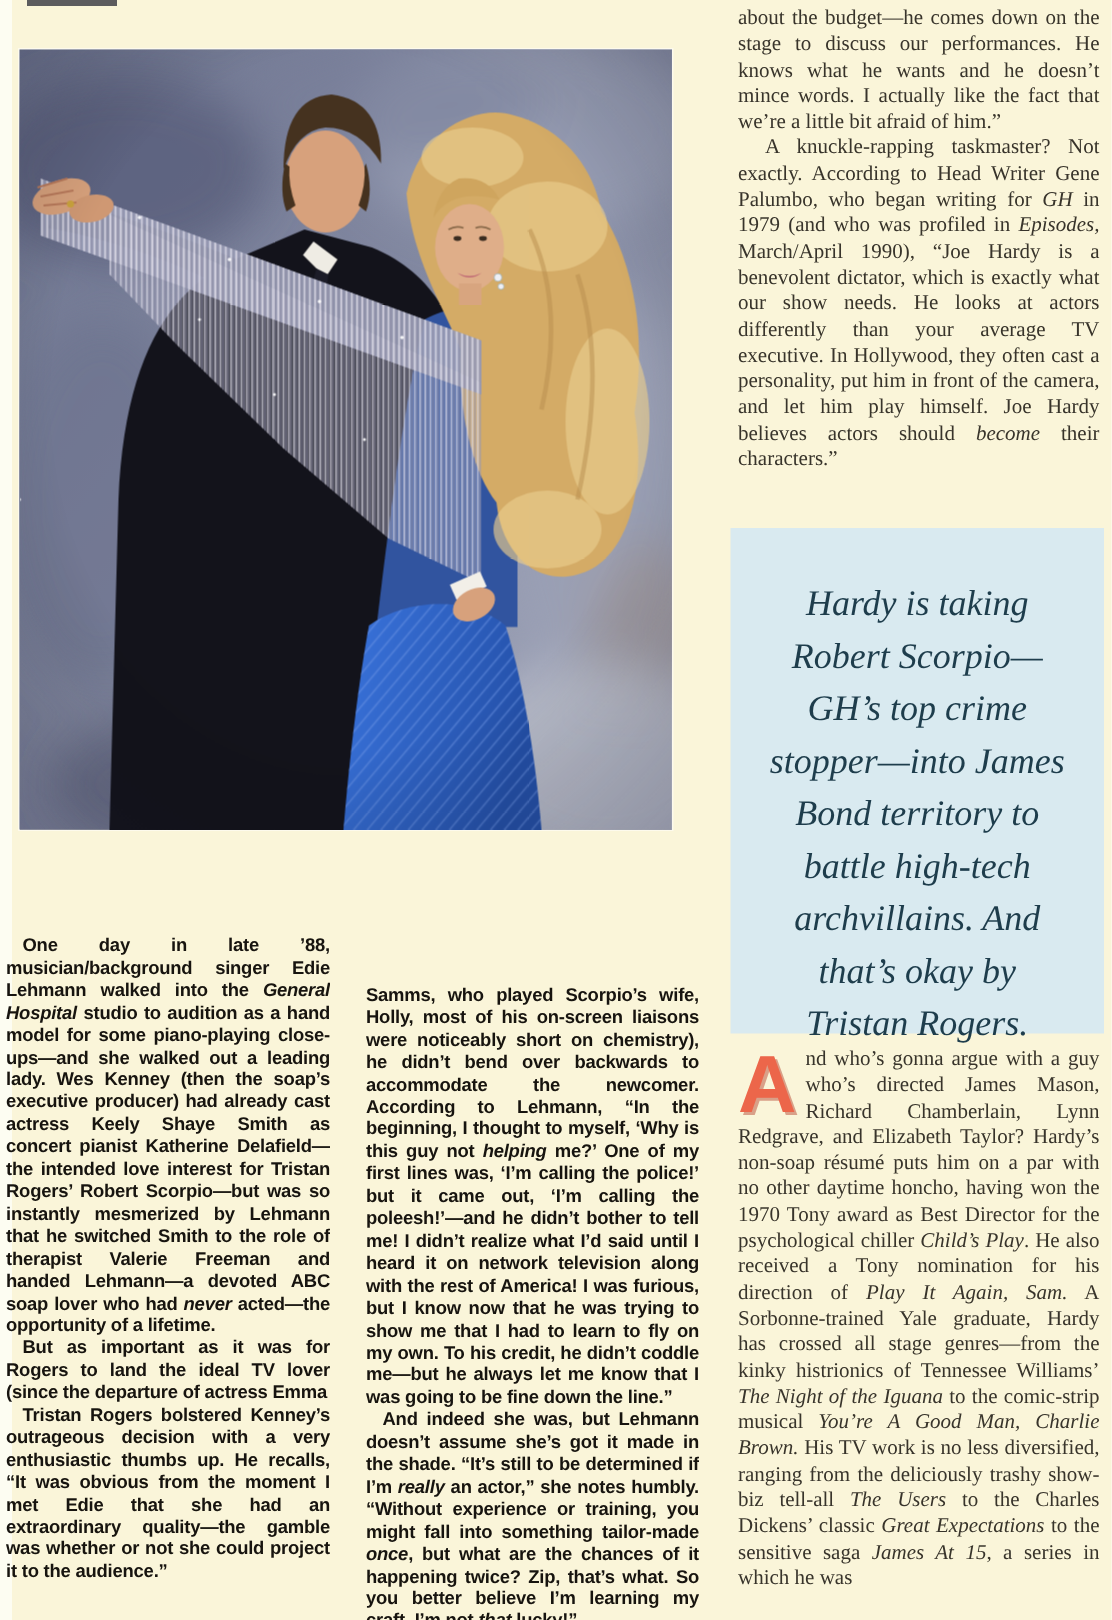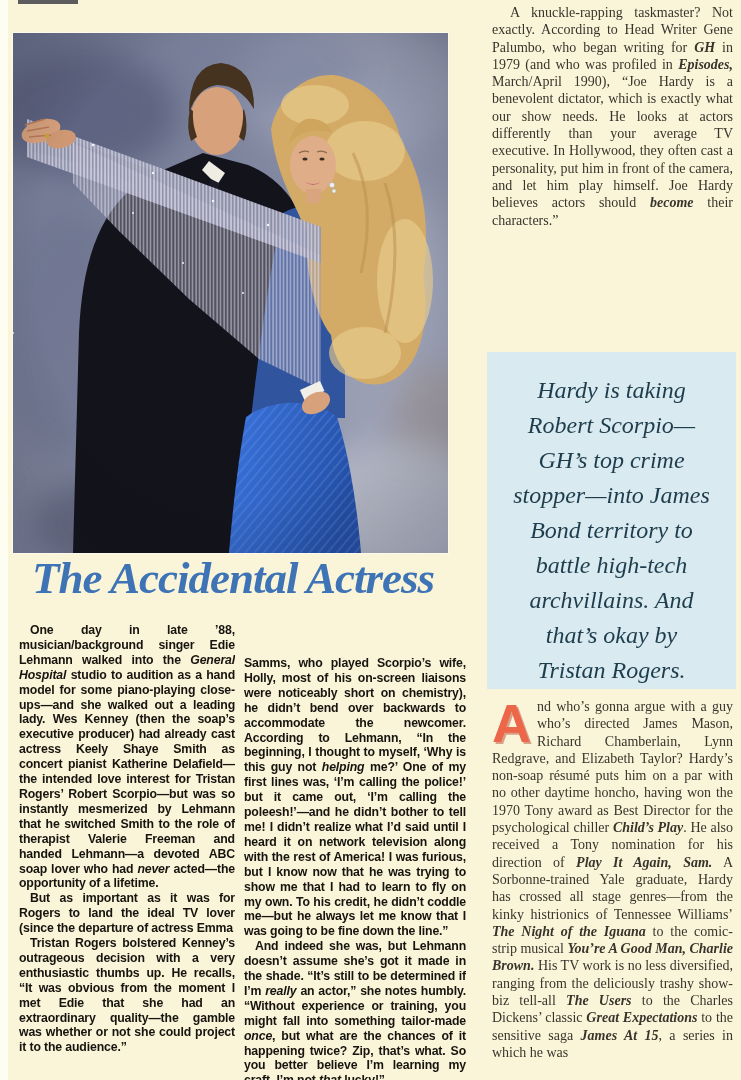--- a/index.html
+++ b/index.html
@@ -16,31 +16,31 @@
          box-shadow:0 0 0 1px rgba(255,255,255,.5);}
   .photo svg{display:block;}
   .headline{position:absolute;left:13px;top:554px;width:440px;text-align:center;margin:0;
             font-family:"Liberation Serif",serif;font-style:italic;font-weight:bold;
             font-size:45px;line-height:1.1;letter-spacing:-1px;color:var(--title_blue);}
   .col{position:absolute;overflow:hidden;text-align:justify;}
   .col p{margin:0;}
   .col p.indent{text-indent:11px;}
   .bold-col{font-family:"Liberation Sans",sans-serif;font-weight:bold;
             font-size:12.3px;line-height:14.9px;letter-spacing:-0.15px;color:var(--body_black);}
-  .col-a{left:19px;top:623px;width:216px;height:433px;}
+  .col-a{left:4px;top:623px;width:216px;height:433px;}
   .col-b{left:244px;top:656px;width:222px;height:433px;}
   .serif-col{font-family:"Liberation Serif",serif;font-size:14px;line-height:17.3px;
              color:var(--serif_ink);}
   .serif-col p.indent{text-indent:18px;}
   .col-c-top{left:492px;top:4px;width:241px;height:346px;}
   .col-c-bottom{left:492px;top:698px;width:241px;height:382px;}
-  .it{font-style:italic;font-weight:bold;}
+  .it{font-style:italic;}
   .pullbox{position:absolute;left:487px;top:352px;width:249px;height:337px;
            background:var(--pull_bg);}
-  .pullquote{margin:0;padding-top:21px;text-align:center;white-space:pre-line;
+  .pullquote{margin:0;padding-top:34px;text-align:center;white-space:pre-line;
              font-family:"Liberation Serif",serif;font-style:italic;
              font-size:24px;line-height:35px;color:var(--pull_text);}
   .dropcap{float:left;font-family:"Liberation Sans",sans-serif;font-weight:bold;
            font-size:54px;line-height:46px;padding:2px 6px 0 0;color:var(--drop_cap);
            text-shadow:2px 2px 0 rgba(178,58,38,.45);}
 </style>
 </head>
 <body>
 
 <div class="page">
@@ -151,33 +151,33 @@
         <path d="M233,384 C258,366 300,364 324,384 C336,422 344,472 348,520 L216,520 C220,472 226,422 233,384 Z" fill="url(#skirtG)"></path>
         <path d="M233,384 C258,366 300,364 324,384 C336,422 344,472 348,520 L216,520 C220,472 226,422 233,384 Z" fill="url(#skirtP)" opacity="0.55"></path>
         <rect x="288" y="352" width="22" height="11" fill="#f2efe8" transform="rotate(-24 299 357)"></rect>
         <ellipse cx="303" cy="370" rx="15" ry="10" fill="#d7a17c" transform="rotate(-28 303 370)"></ellipse>
       </g>
 
       <rect x="0" y="0" width="435" height="520" fill="url(#vig)"></rect>
     </svg>
   </div>
 
-  <h1 class="headline">The Accidental Actress</h1>
 
   <div class="col bold-col col-a">
       <p class="indent"><span>One day in late ’88, musician/background singer Edie Lehmann walked into the </span><span class="it">General Hospital</span><span> studio to audition as a hand model for some piano-playing close-ups—and she walked out a leading lady. Wes Kenney (then the soap’s executive producer) had already cast actress Keely Shaye Smith as concert pianist Katherine Delafield—the intended love interest for Tristan Rogers’ Robert Scorpio—but was so instantly mesmerized by Lehmann that he switched Smith to the role of therapist Valerie Freeman and handed Lehmann—a devoted ABC soap lover who had </span><span class="it">never</span><span> acted—the opportunity of a lifetime.</span></p>
       <p class="indent"><span>But as important as it was for Rogers to land the ideal TV lover (since the departure of actress Emma</span></p>
       <p class="indent"><span>Tristan Rogers bolstered Kenney’s outrageous decision with a very enthusiastic thumbs up. He recalls, “It was obvious from the moment I met Edie that she had an extraordinary quality—the gamble was whether or not she could project it to the audience.”</span></p>
     </div>
   <div class="col bold-col col-b">
       <p><span>Samms, who played Scorpio’s wife, Holly, most of his on-screen liaisons were noticeably short on chemistry), he didn’t bend over backwards to accommodate the newcomer. According to Lehmann, “In the beginning, I thought to myself, ‘Why is this guy not </span><span class="it">helping</span><span> me?’ One of my first lines was, ‘I’m calling the police!’ but it came out, ‘I’m calling the poleesh!’—and he didn’t bother to tell me! I didn’t realize what I’d said until I heard it on network television along with the rest of America! I was furious, but I know now that he was trying to show me that I had to learn to fly on my own. To his credit, he didn’t coddle me—but he always let me know that I was going to be fine down the line.”</span></p>
       <p class="indent"><span>And indeed she was, but Lehmann doesn’t assume she’s got it made in the shade. “It’s still to be determined if I’m </span><span class="it">really</span><span> an actor,” she notes humbly. “Without experience or training, you might fall into something tailor-made </span><span class="it">once</span><span>, but what are the chances of it happening twice? Zip, that’s what. So you better believe I’m learning my craft. I’m not </span><span class="it">that</span><span> lucky!”</span></p>
     </div>
 
   <div class="col serif-col col-c-top">
+      <p><span>about the budget—he comes down on the stage to discuss our performances. He knows what he wants and he doesn’t mince words. I actually like the fact that we’re a little bit afraid of him.”</span></p>
       <p class="indent"><span>A knuckle-rapping taskmaster? Not exactly. According to Head Writer Gene Palumbo, who began writing for </span><span class="it">GH</span><span> in 1979 (and who was profiled in </span><span class="it">Episodes,</span><span> March/April 1990), “Joe Hardy is a benevolent dictator, which is exactly what our show needs. He looks at actors differently than your average TV executive. In Hollywood, they often cast a personality, put him in front of the camera, and let him play himself. Joe Hardy believes actors should </span><span class="it">become</span><span> their characters.”</span></p>
     </div>
 
   <div class="pullbox">
     <p class="pullquote">Hardy is taking
 Robert Scorpio—
 GH’s top crime
 stopper—into James
 Bond territory to
 battle high-tech

